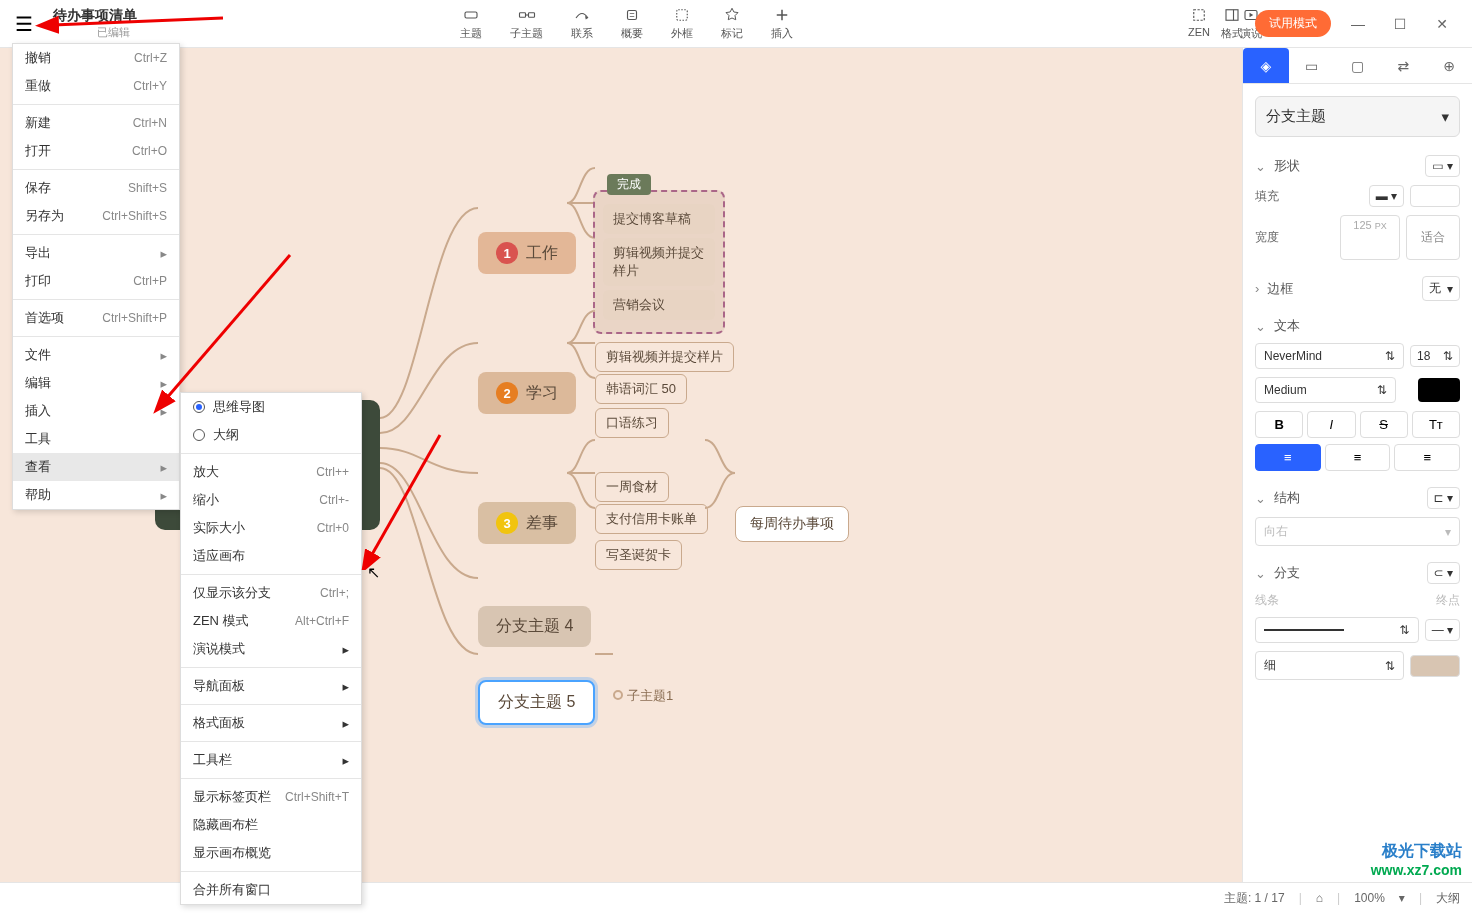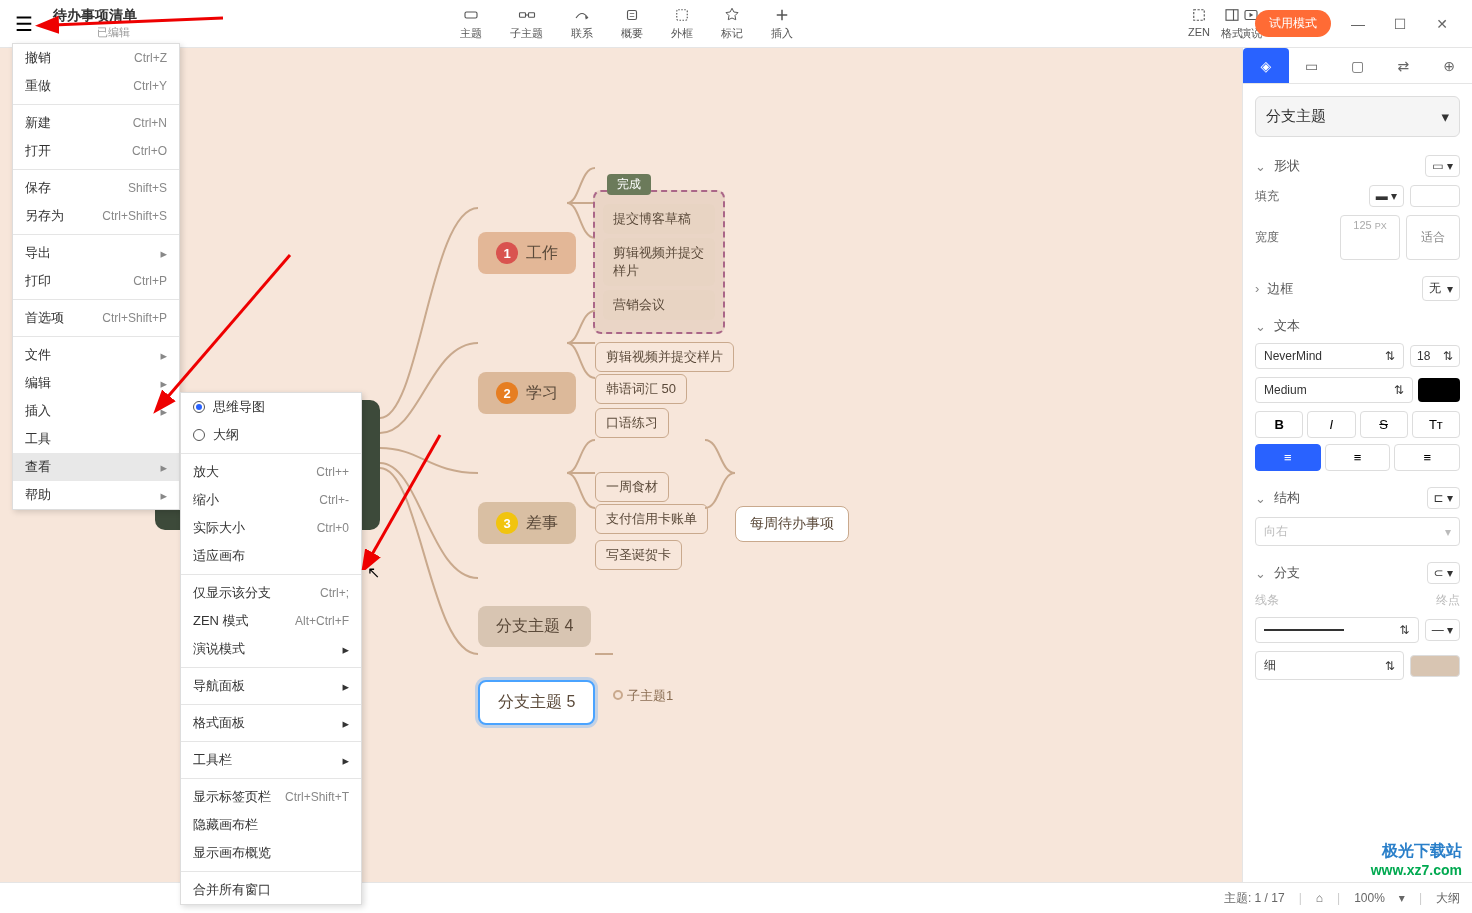--- a/index.html
+++ b/index.html
@@ -289,21 +289,21 @@
         <div class="full-select" style="flex:1;margin-right:6px">
             <span>NeverMind</span>
             <span>⇅</span>
           </div>
         <div class="mini-select" style="width:50px;justify-content:space-between">
             <span>18</span>
             <span>⇅</span>
           </div>
       </div>
       <div class="row">
-        <div class="full-select" style="flex:1;margin-right:5px">
+        <div class="full-select" style="flex:1;margin-right:22px">
             <span>Medium</span>
             <span>⇅</span>
           </div>
         <div class="color-block"></div>
       </div>
       <div class="btn-row" style="margin-bottom:6px">
         <button><b>B</b></button>
         <button><i>I</i></button>
         <button><s>S</s></button>
         <button>Tт</button>

